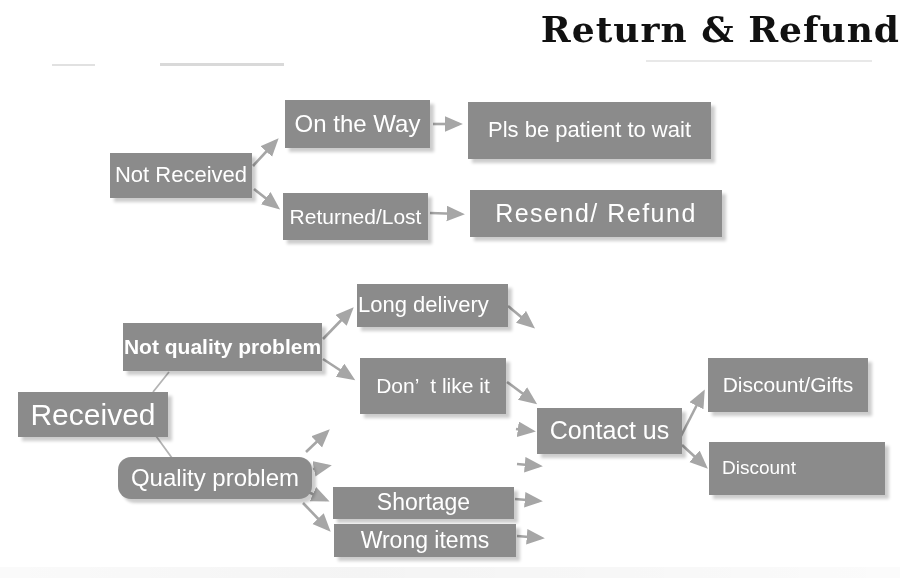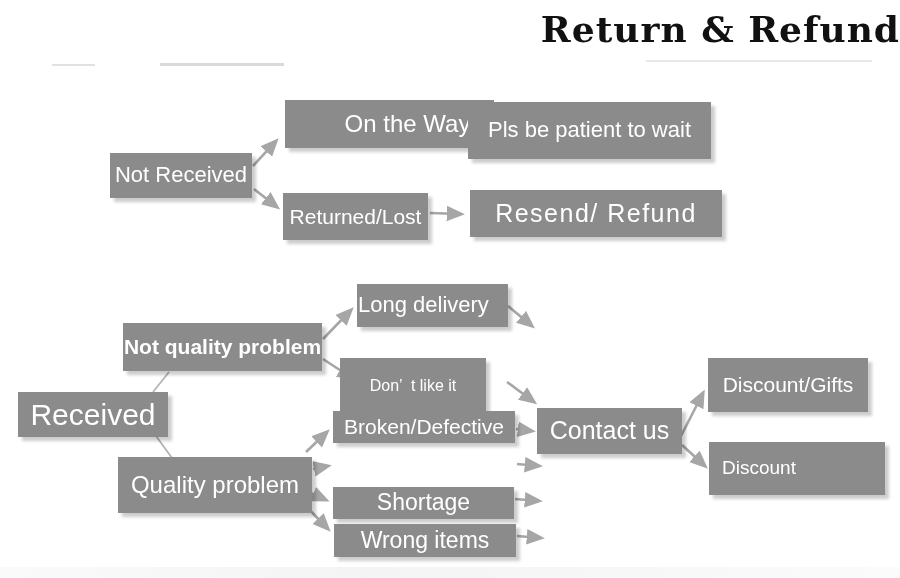--- a/index.html
+++ b/index.html
@@ -72,21 +72,21 @@
     <line class="edge" x1="515" y1="499" x2="539" y2="501" marker-end="url(#ah)"></line>
     <line class="edge" x1="517" y1="536" x2="541" y2="538" marker-end="url(#ah)"></line>
     <line class="edge" x1="681" y1="436" x2="703" y2="393" marker-end="url(#ah)"></line>
     <line class="edge" x1="682" y1="445" x2="705" y2="466" marker-end="url(#ah)"></line>
   </svg>
 
   <div class="node" style="left:110px; top:153px; width:142px; height:45px; font-size:22px;">
     <span>Not Received</span>
   </div>
 
-  <div class="node" style="left:285px; top:100px; width:173px; height:48px; font-size:24px;padding-left:36px;">
+  <div class="node" style="left:285px; top:100px; width:145px; height:48px; font-size:24px;">
     <span>On the Way</span>
   </div>
 
   <div class="node" style="left:468px; top:102px; width:243px; height:57px; font-size:22px;">
     <span>Pls be patient to wait</span>
   </div>
 
   <div class="node" style="left:283px; top:193px; width:145px; height:47px; font-size:21px;">
     <span>Returned/Lost</span>
   </div>
@@ -96,35 +96,32 @@
   </div>
 
   <div class="node" style="left:18px; top:392px; width:150px; height:45px; font-size:30px;">
     <span>Received</span>
   </div>
 
   <div class="node" style="left:123px; top:323px; width:199px; height:48px; font-size:21px;font-weight:bold;">
     <span>Not quality problem</span>
   </div>
 
-  <div class="node" style="left:118px; top:457px; width:194px; height:56px; font-size:24px;">
+  <div class="node" style="left:118px; top:457px; width:194px; height:42px; font-size:24px;border-radius:13px;">
     <span>Quality problem</span>
   </div>
 
   <div class="node align-left" style="left:357px; top:284px; width:150px; height:43px; font-size:22px; padding-left:1px;">
     <span>Long delivery</span>
   </div>
 
-  <div class="node" style="left:340px; top:358px; width:146px; height:56px; font-size:16px;">
+  <div class="node" style="left:360px; top:358px; width:146px; height:56px; font-size:21px;">
     <span>Don’  t like it</span>
   </div>
 
-  <div class="node" style="left:333px; top:411px; width:182px; height:32px; font-size:21px;">
-    <span>Broken/Defective</span>
-  </div>
 
 
   <div class="node" style="left:333px; top:487px; width:181px; height:32px; font-size:23px;">
     <span>Shortage</span>
   </div>
 
   <div class="node" style="left:334px; top:524px; width:182px; height:33px; font-size:23px;">
     <span>Wrong items</span>
   </div>
 

